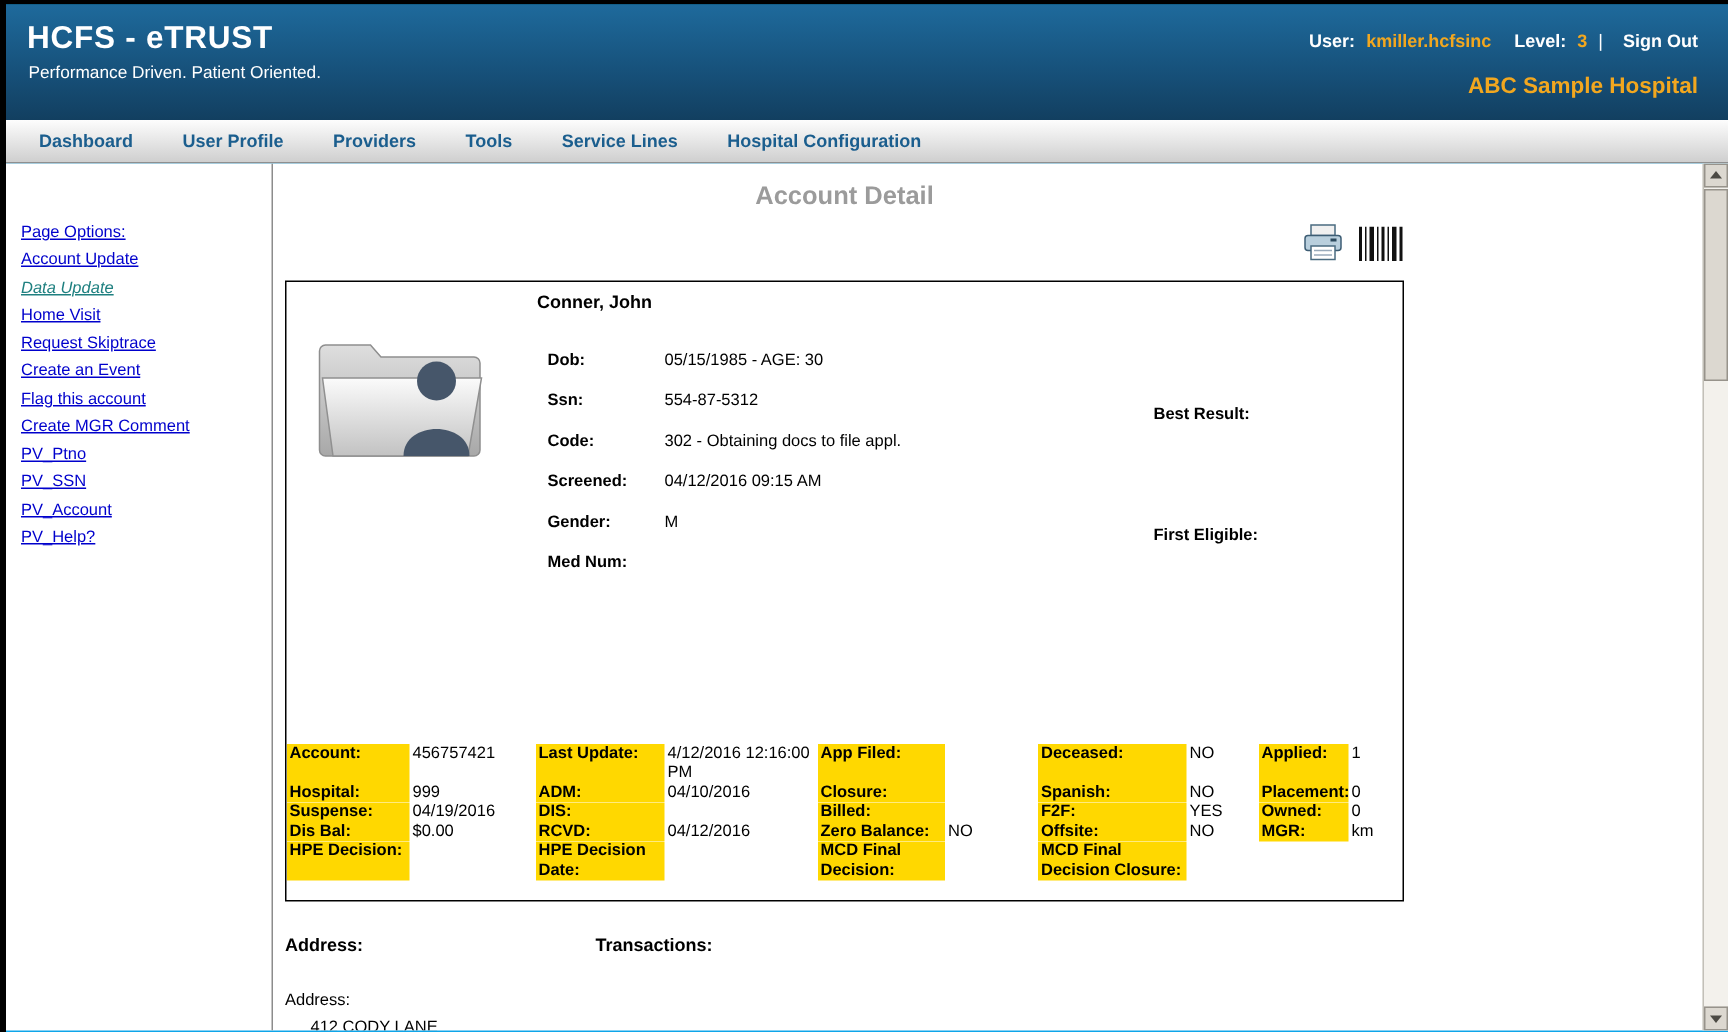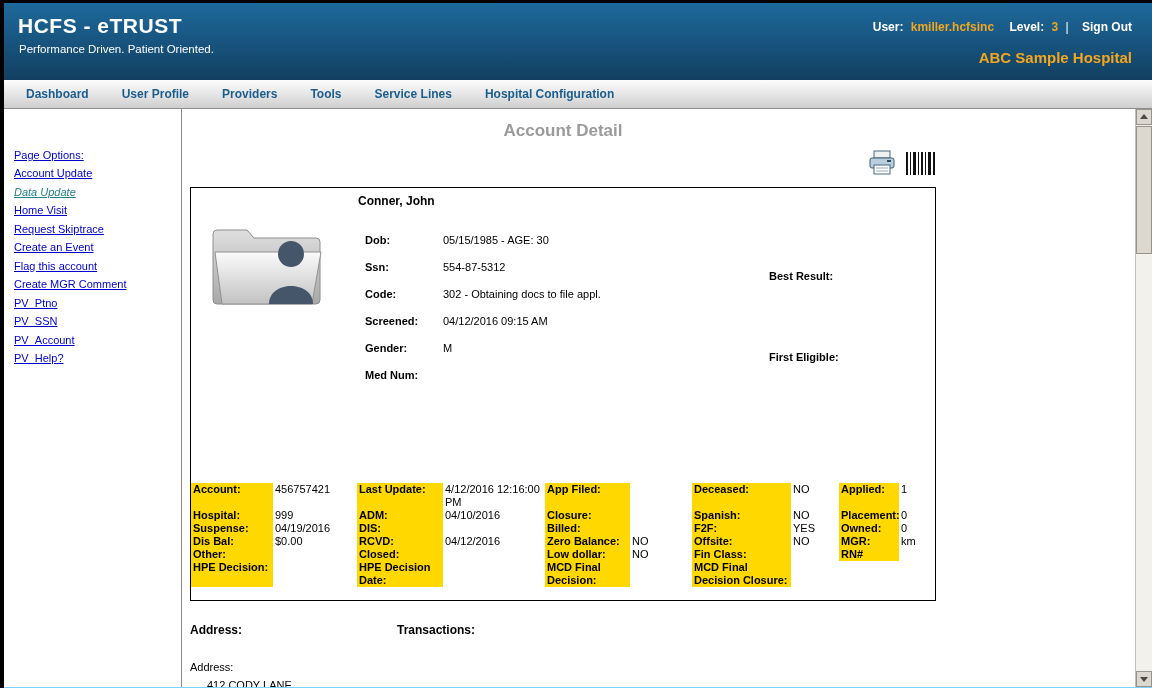--- a/index.html
+++ b/index.html
@@ -1,18 +1,18 @@
 <!DOCTYPE html>
 <html><head>
 <meta charset="utf-8">
 <style>
   * { margin:0; padding:0; box-sizing:border-box; }
   html,body { width:1152px; height:688px; overflow:hidden; background:#000; }
   body { font-family:"Liberation Sans", sans-serif; }
-  .frame { position:absolute; left:4px; top:3px; width:1148px; height:685px; background:#7dd3fc; }
+  .frame { position:absolute; left:4px; top:3px; width:1148px; height:685px; background:#0ea5e9; }
 
   
   .header { position:relative; height:77px; background:linear-gradient(180deg,#1e6a9c 0%, #17527c 55%, #123f60 100%); color:#fff; }
   .app-title { position:absolute; left:14px; top:11px; font-size:21px; font-weight:bold; letter-spacing:.5px; }
   .tagline { position:absolute; left:15px; top:40px; font-size:11.5px; }
   .user-line { position:absolute; right:20px; top:17px; font-size:12px; font-weight:bold; }
   .user-line span { margin-left:4px; }
   .orange { color:#f2a71f; }
   .sep { font-weight:normal; margin:0 6px; }
   .hospital { position:absolute; right:20px; top:46px; font-size:15px; font-weight:bold; color:#f2a71f; }
@@ -231,32 +231,20 @@
                   <td class="gl hl">RCVD:</td>
                   <td class="gv">04/12/2016</td>
                   <td class="gl hl">Zero Balance:</td>
                   <td class="gv">NO</td>
                   <td class="gl hl">Offsite:</td>
                   <td class="gv">NO</td>
                   <td class="gl hl">MGR:</td>
                   <td class="gv">km</td>
                 </tr>
                 <tr>
-                  <td class="gl hl">Other:</td>
-                  <td class="gv"></td>
-                  <td class="gl hl">Closed:</td>
-                  <td class="gv"></td>
-                  <td class="gl hl">Low dollar:</td>
-                  <td class="gv">NO</td>
-                  <td class="gl hl">Fin Class:</td>
-                  <td class="gv"></td>
-                  <td class="gl hl">RN#</td>
-                  <td class="gv"></td>
-                </tr>
-                <tr>
                   <td class="gl hl">HPE Decision:</td>
                   <td class="gv"></td>
                   <td class="gl hl">HPE Decision Date:</td>
                   <td class="gv"></td>
                   <td class="gl hl">MCD Final Decision:</td>
                   <td class="gv"></td>
                   <td class="gl hl">MCD Final Decision Closure:</td>
                   <td class="gv"></td>
                   <td class="gl"></td>
                   <td class="gv"></td>

